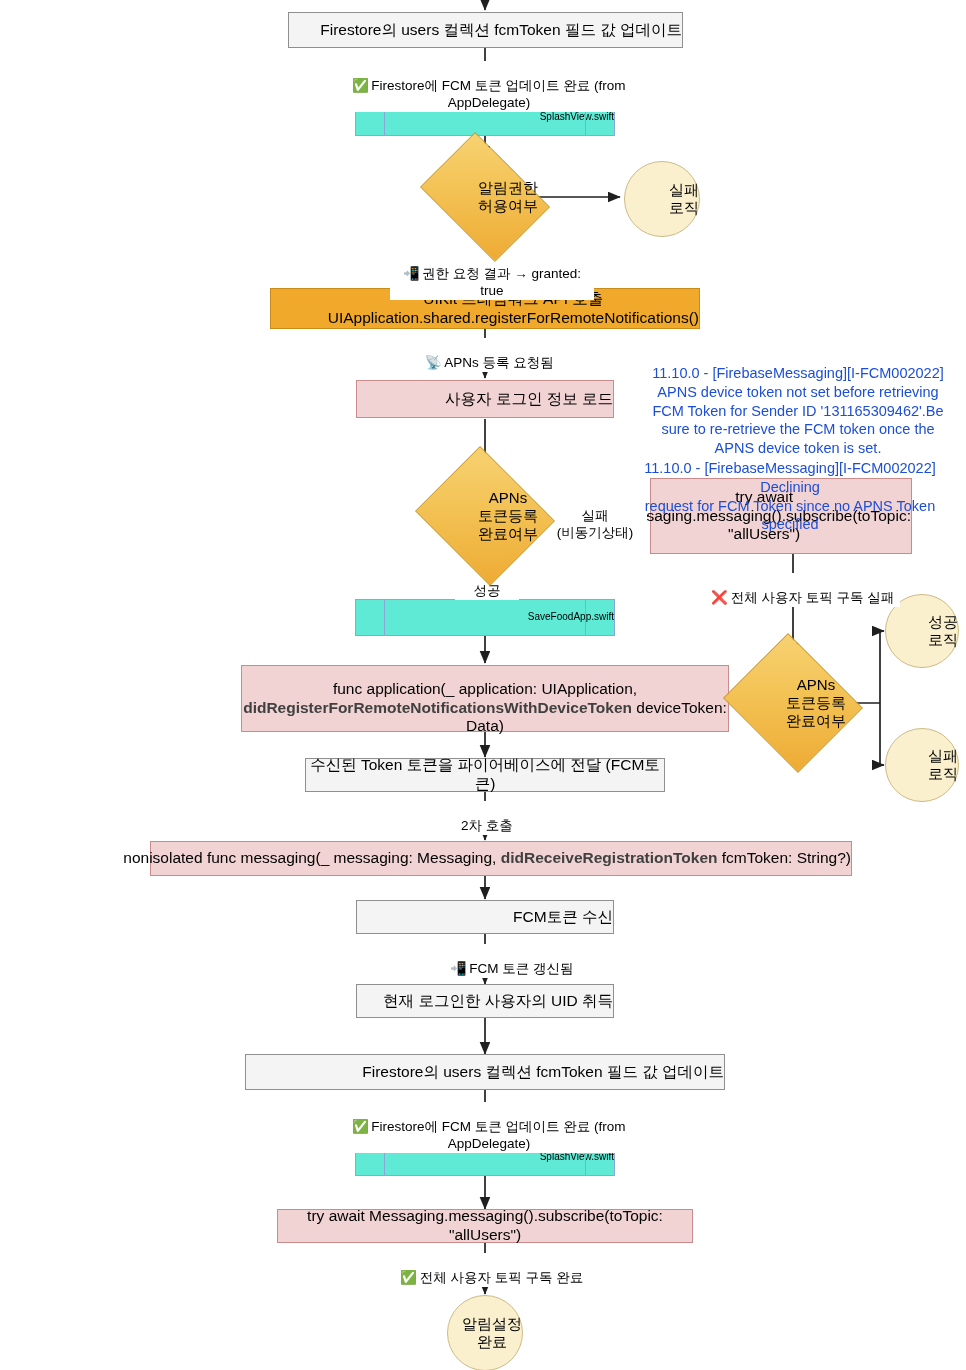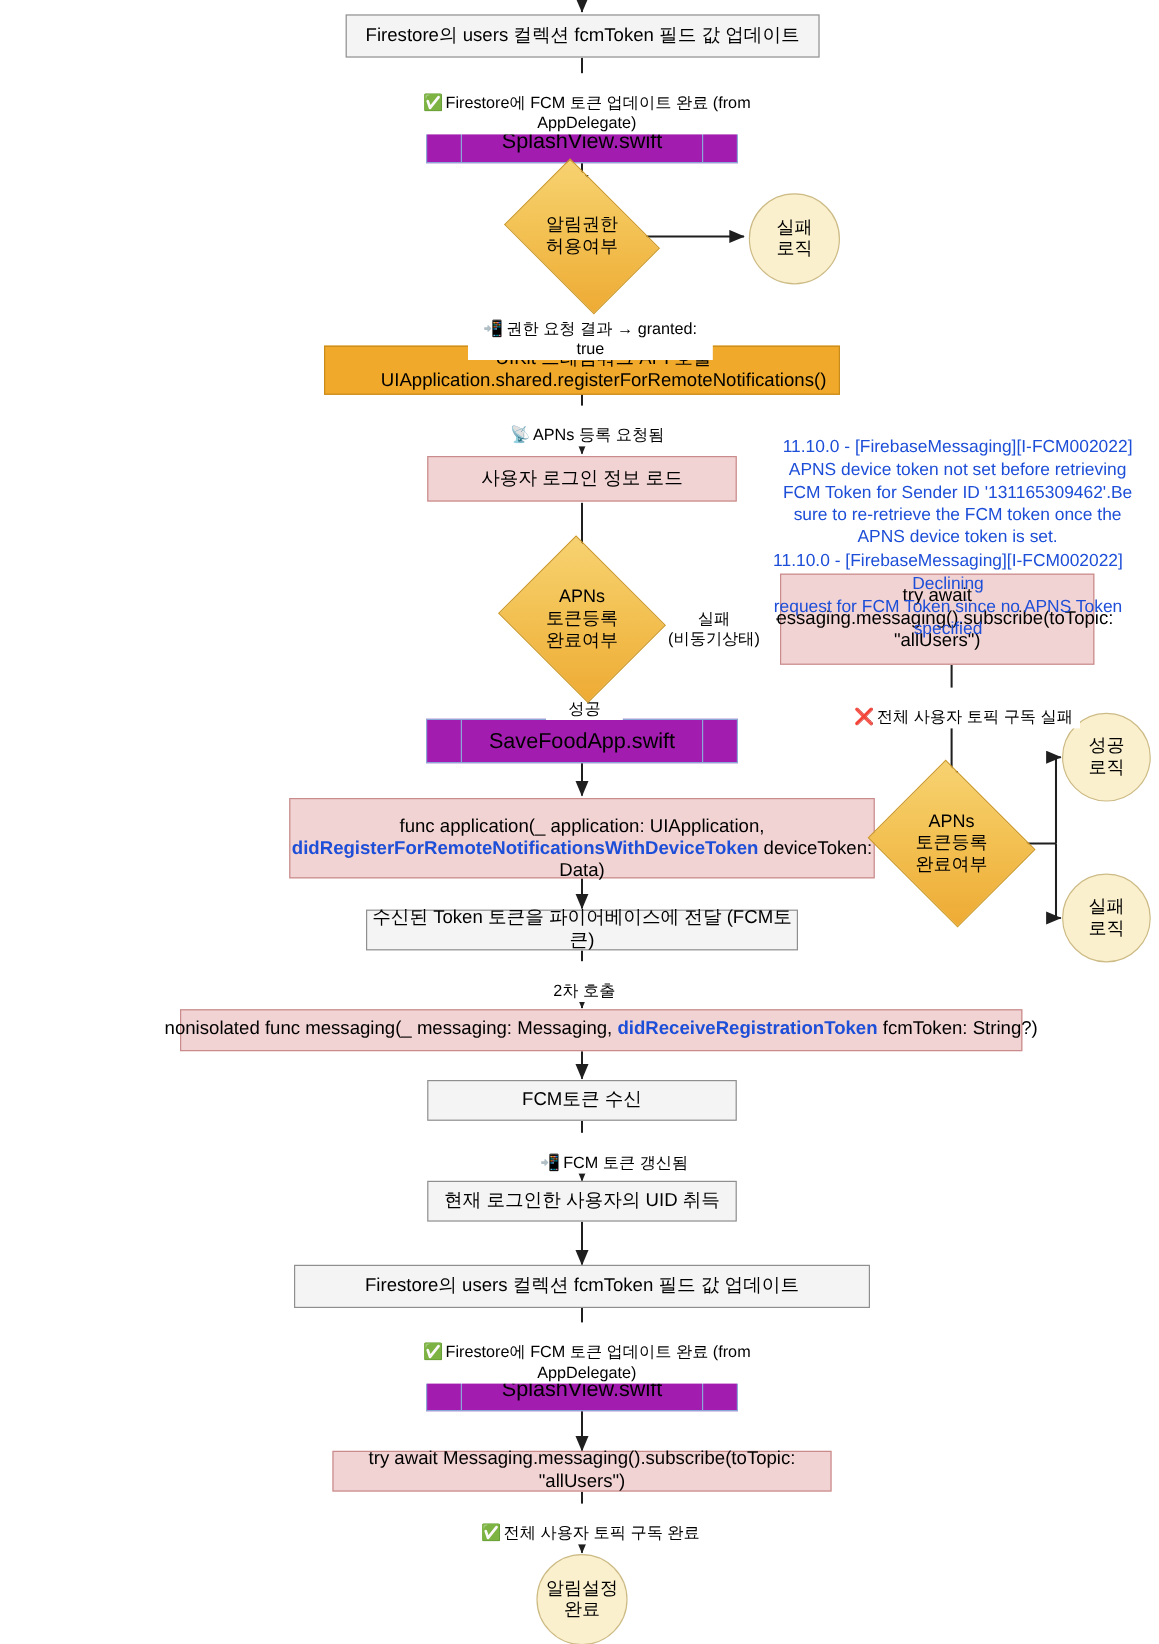--- a/index.html
+++ b/index.html
@@ -24,36 +24,36 @@
     top: 0;
     width: 966px;
     height: 1370px;
     pointer-events: none;
   }
   .node {
     position: absolute;
     box-sizing: border-box;
     display: flex;
     align-items: center;
-    justify-content: center;
+    justify-content: flex-end;
     text-align: center;
     line-height: 1.22;
     white-space: pre-line;
   }
   
   .n-process {
     background: #f4f4f4;
     border: 1.4px solid #8f8f8f;
     font-size: 15.5px;
   }
   
   .n-subroutine {
-    background: #a21caf;
+    background: #5eead4;
     border: 1.4px solid #8ba7d8;
-    font-size: 18px;
+    font-size: 10px;
   }
   .n-subroutine::before,
   .n-subroutine::after {
     content: "";
     position: absolute;
     top: 0;
     bottom: 0;
     width: 0;
     border-left: 1.4px solid #8ba7d8;
   }
@@ -111,21 +111,21 @@
   
   .log-text {
     position: absolute;
     font-size: 14.5px;
     line-height: 1.3;
     text-align: center;
     white-space: pre-line;
     color: #1d4ed8;
   }
   .hl-red {
-    color: #1d4ed8;
+    color: #404040;
     font-weight: bold;
   }
   .emoji {
     font-size: 13.5px;
     margin-right: 2px;
   }
   .emoji-check { color: #2ea84f; }
   .emoji-x { color: #d01a12; font-weight: bold; }
   .emoji-sat { color: #3b3b3b; }
   .emoji-phone { color: #1a1a1a; }

